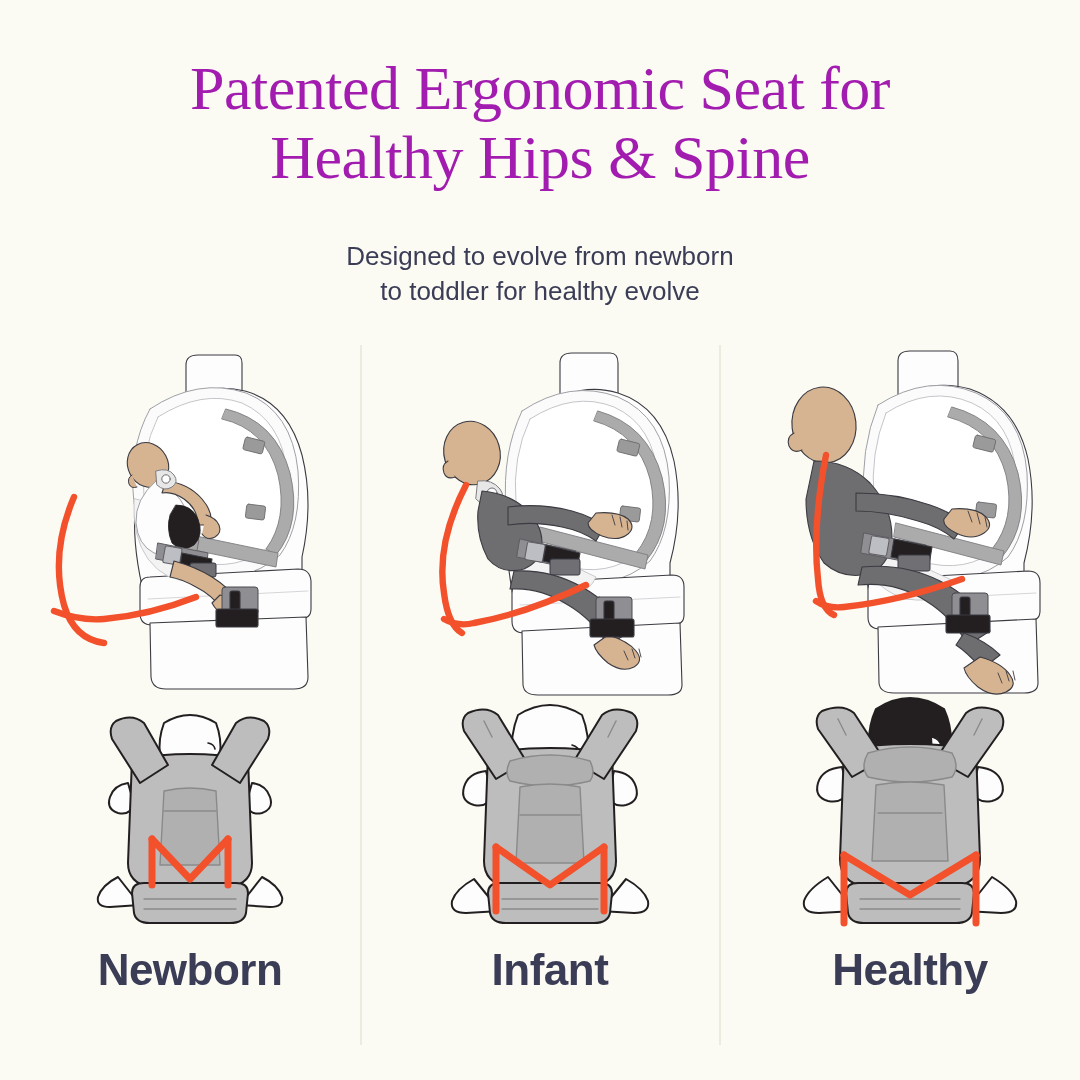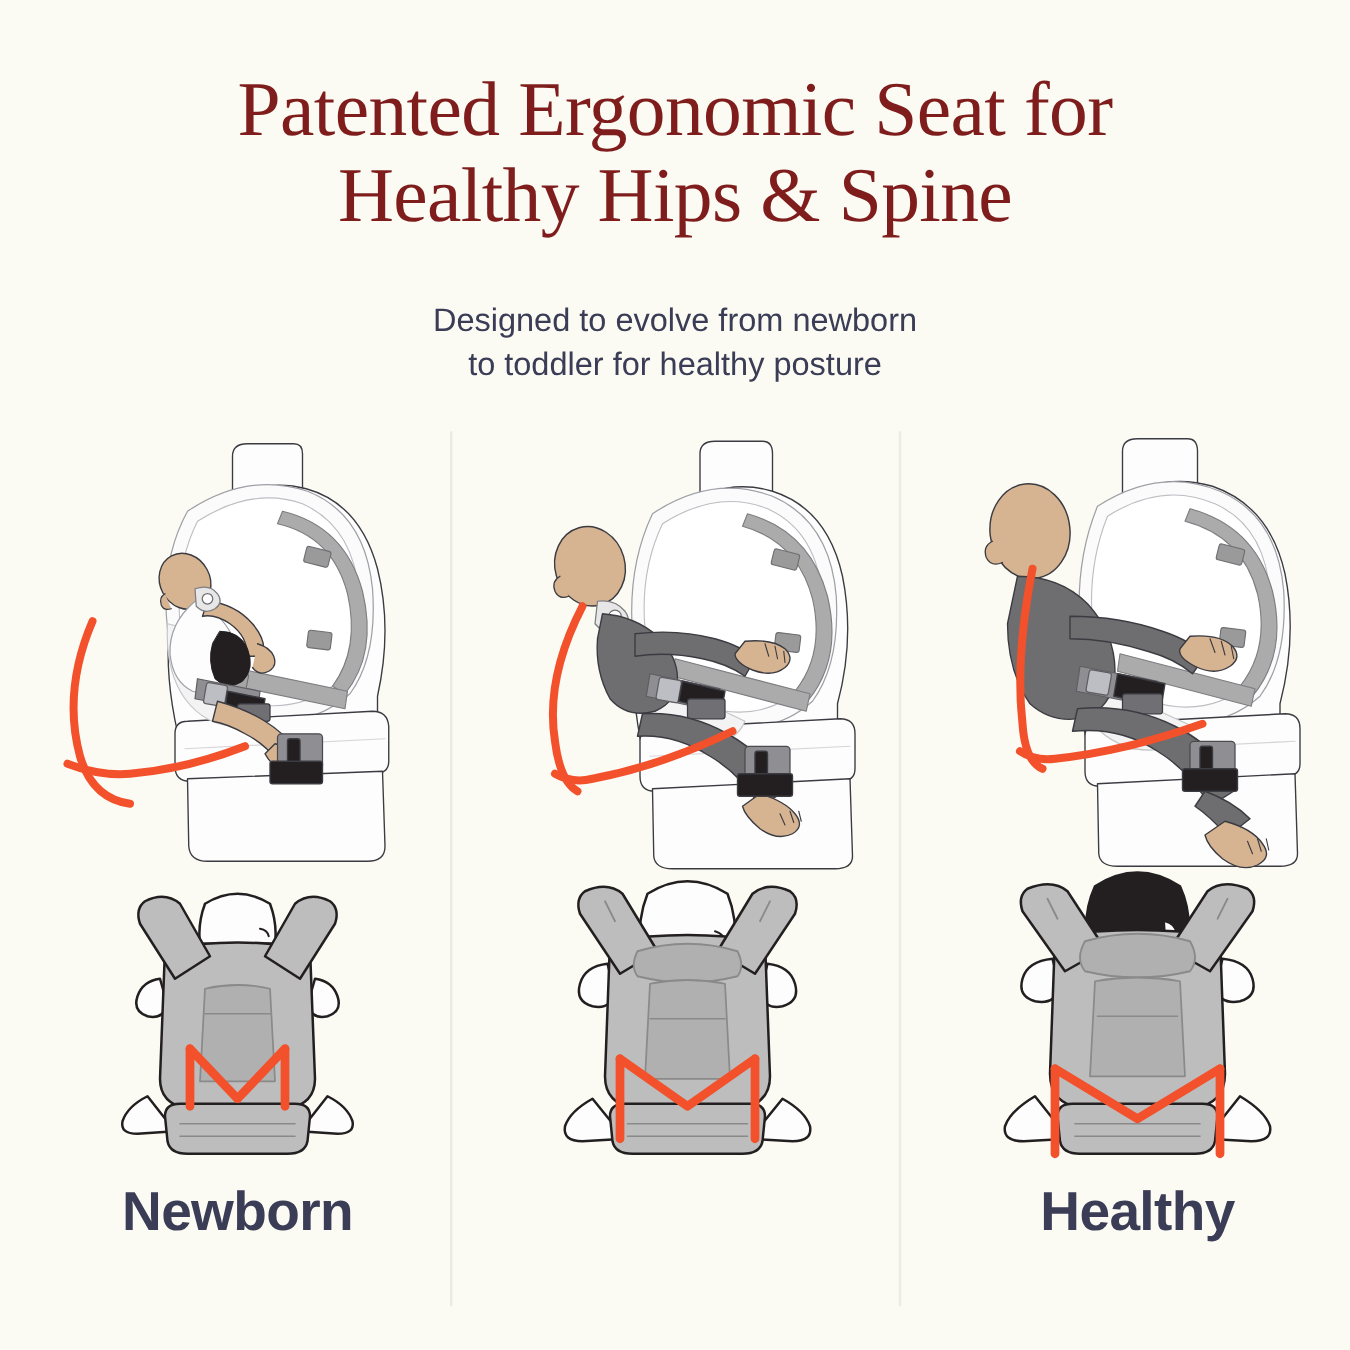--- a/index.html
+++ b/index.html
@@ -15,21 +15,21 @@
     width:1080px;height:1080px;
     background:#FBFBF4;
   }
   
   .header{
     position:absolute;left:0;top:0;width:1080px;
     text-align:center;
   }
   .title{
     font-family:"Liberation Serif", serif;
-    color:#7f1d1d;
+    color:#a21caf;
     font-size:62px;
     line-height:1.12;
     letter-spacing:-0.5px;
     margin:0;
     padding-top:54px;
     font-weight:400;
   }
   .title .l2{display:block;text-align:center;}
   .subtitle{
     color:#3B3D56;
@@ -83,21 +83,21 @@
 
 <div class="page">
 
   <div class="header">
     <h1 class="title">
       <span>Patented Ergonomic Seat for</span>
       <span class="l2">Healthy Hips &amp; Spine</span>
     </h1>
     <p class="subtitle">
       <span>Designed to evolve from newborn</span>
-      <span class="l2">to toddler for healthy posture</span>
+      <span class="l2">to toddler for healthy evolve</span>
     </p>
   </div>
 
   <div class="divider" id="div1"></div>
   <div class="divider" id="div2"></div>
 
   <div class="panels">
 
     <div class="panel">
       <div class="fig-top">
@@ -275,20 +275,21 @@
             <path d="M102 212 L198 212 M102 222 L198 222" fill="none" stroke="#8A8A8A" stroke-width="1.3"></path>
           </g>
 
           <g fill="none" stroke="#F2512C" stroke-width="7" stroke-linecap="round" stroke-linejoin="round">
             <path d="M96 160 L96 224"></path>
             <path d="M204 160 L204 224"></path>
             <path d="M96 160 L150 198 L204 160"></path>
           </g>
         </svg>
       </div>
+      <div class="stage-label">Infant</div>
     </div>
 
     <div class="panel">
       <div class="fig-top">
         <svg viewBox="0 0 320 350" xmlns="http://www.w3.org/2000/svg">
           <g fill="none" stroke="#3B3B42" stroke-width="1.1" stroke-linejoin="round" stroke-linecap="round">
 
             <path d="M160 4 L200 4 Q208 4 208 14 L208 58 L148 62 L148 14 Q148 4 160 4 Z" fill="#FDFDFD"></path>
             <path d="M140 56 Q178 30 220 42 Q266 58 278 112 Q288 162 274 216 L274 258 L124 268 Q108 204 114 150 Q120 94 140 56 Z" fill="#FDFDFD"></path>
 

